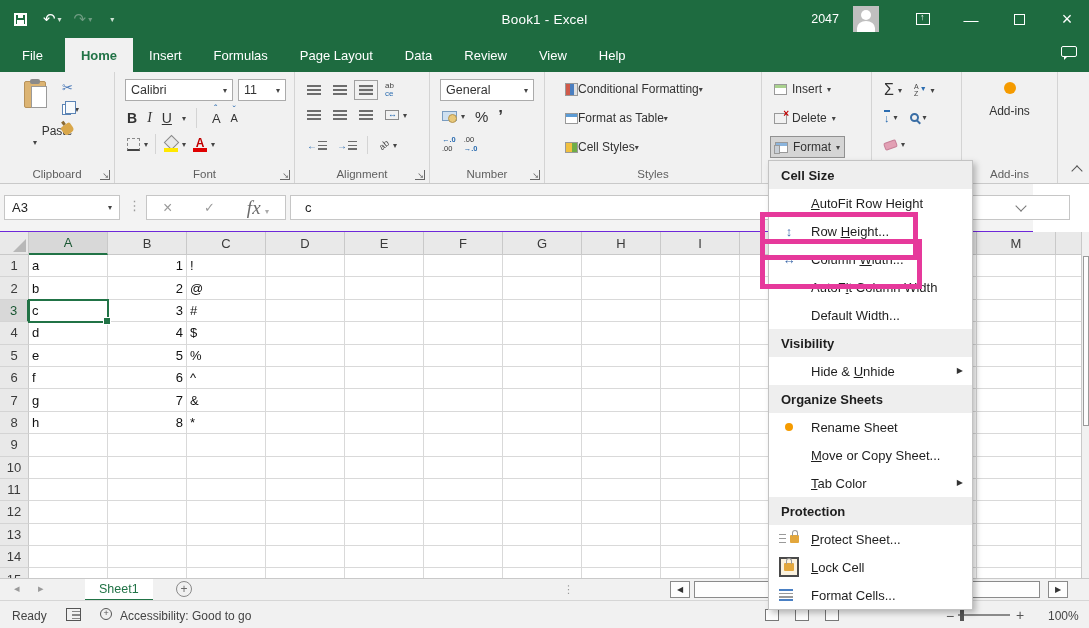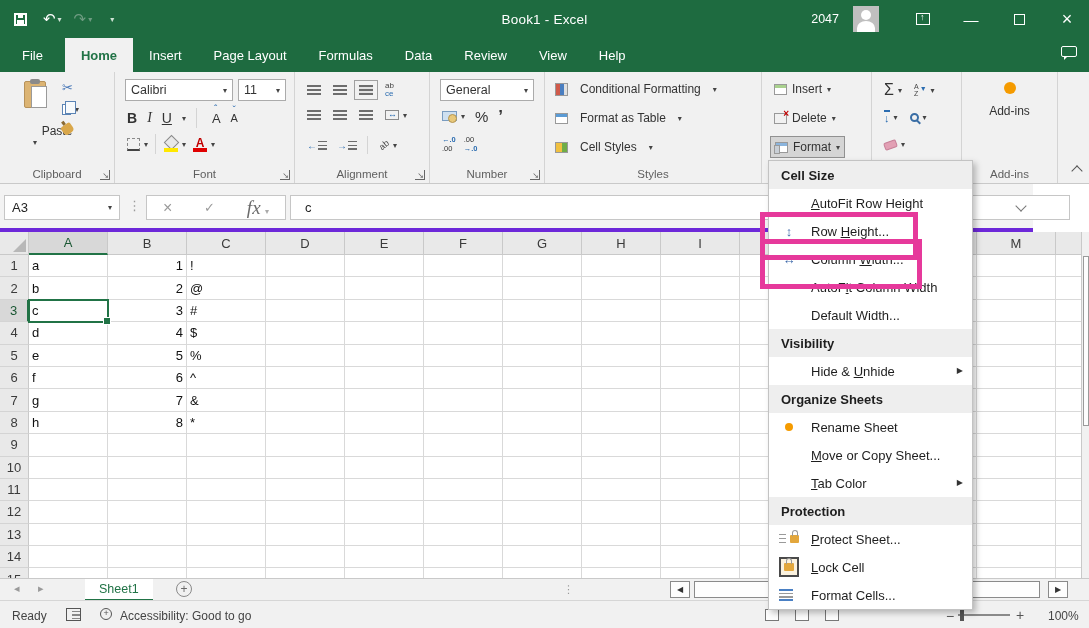--- a/index.html
+++ b/index.html
@@ -98,21 +98,21 @@
   .num-r3 { position:absolute; left:12px; top:64px; display:flex; gap:8px; align-items:center; }
   .acct-ic { width:15px; height:12px; position:relative; cursor:pointer; }
   .acct-ic::before { content:""; position:absolute; left:0; top:0; width:13px; height:8px; background:#cfe0f0; border:1px solid #7a9cc0; }
   .acct-ic::after { content:""; position:absolute; right:0; bottom:0; width:7px; height:7px; border-radius:50%; background:#e8c87a; border:1px solid #b39450; }
   .pct { font-size:15px; cursor:pointer; }
   .comma { font-size:17px; font-weight:bold; line-height:10px; cursor:pointer; }
   .dec { font-size:7.5px; line-height:1.15; color:#333; cursor:pointer; text-align:left; }
   .dec b { color:#2b6cb0; }
 
   
-  .st-row { position:absolute; left:10px; display:flex; align-items:center; gap:12px; cursor:pointer; }
+  .st-row { position:absolute; left:20px; display:flex; align-items:center; gap:0; cursor:pointer; }
   .cf-ic { width:13px; height:13px; background:linear-gradient(to right,#d05a4a 0 4px,#4a7ec0 4px 8px,#e0e0e0 8px); border:1px solid #999; }
   .fat-ic { width:13px; height:11px; border:1px solid #999; background:linear-gradient(to bottom,#5b9bd5 0 3px,#fff 3px); }
   .cs-ic { width:13px; height:11px; border:1px solid #999; background:linear-gradient(to right,#f0c040 0 6px,#70ad47 6px); }
 
   
   .cell-row { position:absolute; left:8px; display:flex; align-items:center; gap:5px; cursor:pointer; height:22px; padding:0 4px; }
   .ins-ic { width:13px; height:11px; border:1px solid #999; background:linear-gradient(to bottom,#a9d18e 0 3px,#fff 3px); }
   .del-ic { width:13px; height:11px; border:1px solid #999; position:relative; }
   .del-ic::after { content:"×"; position:absolute; right:-3px; top:-6px; color:#c00000; font-weight:bold; font-size:10px; }
   .fmtc-ic { width:13px; height:11px; border:1px solid #999; background:linear-gradient(to bottom,#8ab4dd 0 3px,#fff 3px); position:relative; }
@@ -128,21 +128,21 @@
   .mag-ic { width:9px; height:9px; border:2px solid #3a6ea5; border-radius:50%; position:relative; cursor:pointer; }
   .mag-ic::after { content:""; position:absolute; right:-4px; bottom:-3px; width:5px; height:2px; background:#3a6ea5; transform:rotate(45deg); }
   .eraser-ic { width:13px; height:8px; background:#e2a0b4; border:1px solid #c77f97; border-radius:2px; transform:rotate(-20deg); cursor:pointer; }
 
   
   .addin-btn { position:absolute; left:0; right:0; top:10px; display:flex; flex-direction:column; align-items:center; gap:10px; cursor:pointer; }
   .addin-dot { width:12px; height:12px; border-radius:50%; background:#f59b00; }
   .collapse-chev { position:absolute; right:8px; bottom:8px; width:8px; height:8px; border-left:1.5px solid #555; border-top:1.5px solid #555; transform:rotate(45deg); cursor:pointer; }
 
   
-  #fbar { position:absolute; left:0; top:184px; width:1033px; height:48px; background:#f3f3f3; border-bottom:4px solid #6d28d9; }
+  #fbar { position:absolute; left:0; top:184px; width:1033px; height:48px; background:#f3f3f3; border-bottom:1px solid #6d28d9; }
   #namebox { position:absolute; left:4px; top:11px; width:116px; height:25px; background:#fff; border:1px solid #c6c6c6; display:flex; align-items:center; justify-content:space-between; padding:0 7px; font-size:13px; color:#222; }
   .vdots { position:absolute; left:128px; top:14px; color:#9a9a9a; font-size:13px; letter-spacing:0; }
   #fxbox { position:absolute; left:146px; top:11px; width:140px; height:25px; background:#fff; border:1px solid #c6c6c6; display:flex; align-items:center; justify-content:space-around; color:#9a9a9a; }
   .fx { font-family:"Liberation Serif",serif; font-style:italic; font-size:19px; color:#6a6a6a; }
   #finput { position:absolute; left:290px; top:11px; width:780px; height:25px; background:#fff; border:1px solid #c6c6c6; display:flex; align-items:center; padding:0 14px; font-size:13px; color:#222; }
   .fb-chev { position:absolute; right:8px; top:18px; width:8px; height:8px; border-left:1.5px solid #777; border-bottom:1.5px solid #777; transform:rotate(-45deg); cursor:pointer; }
 
   
   #grid { position:absolute; left:0; top:232px; width:1081px; height:346px; background:#fff; overflow:hidden; }
   #ghead { display:flex; height:23px; }
@@ -229,22 +229,22 @@
         <span class="maxi"></span>
       </span>
     <span class="winbtn" style="font-size:18px;">×</span>
   </div>
 </div>
 
 <div id="tabrow">
   <span class="rtab file">File</span>
   <span class="rtab active">Home</span>
   <span class="rtab">Insert</span>
+  <span class="rtab">Formulas</span>
   <span class="rtab">Page Layout</span>
-  <span class="rtab">Formulas</span>
   <span class="rtab">Data</span>
   <span class="rtab">Review</span>
   <span class="rtab">View</span>
   <span class="rtab">Help</span>
 </div>
 <div class="comment-ic"></div>
 
 <div id="ribbon">
 
   <div class="rgroup" style="left:0; width:115px;">

